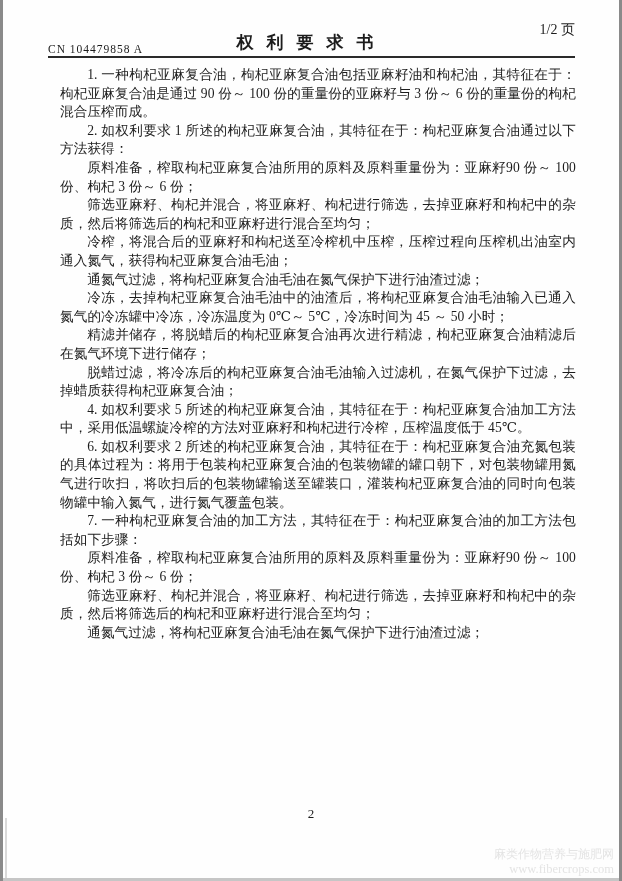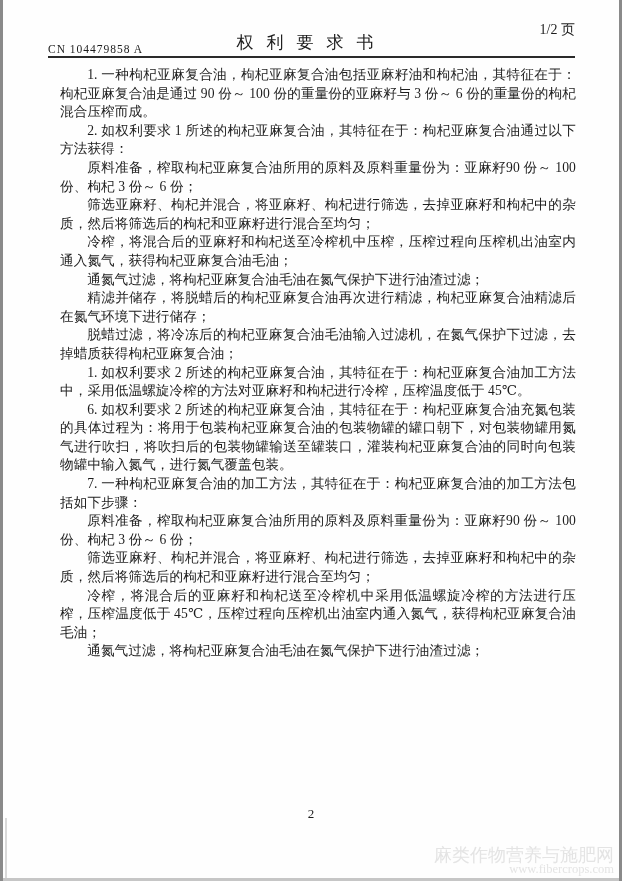--- a/index.html
+++ b/index.html
@@ -28,21 +28,21 @@
     font-size: 11.5px;
     letter-spacing: 1px;
     white-space: nowrap;
   }
   .doc-title {
     position: absolute;
     left: 50%;
     transform: translateX(-50%);
     bottom: 4px;
     font-size: 17px;
-    font-weight: normal;
+    font-weight: bold;
     letter-spacing: 13px;
     margin-right: -13px;
     white-space: nowrap;
   }
   .page-indicator {
     position: absolute;
     right: 0;
     bottom: 19px;
     font-size: 14px;
     white-space: nowrap;
@@ -78,21 +78,21 @@
     font-size: 13px;
   }
   .watermark {
     position: absolute;
     right: 5px;
     bottom: 5px;
     text-align: right;
     color: #e4e4e4;
     line-height: 14px;
   }
-  .watermark .wm-name { font-size: 18px; font-family: Liberation Serif, serif; }
+  .watermark .wm-name { font-size: 12px; font-family: Liberation Mono, monospace; }
   .watermark .wm-url  { font-size: 12.5px; font-family: Liberation Serif, serif; }
   .scan-edge-bottom {
     position: absolute;
     left: 0; right: 0; bottom: 0;
     height: 3px;
     background: #c6c6c6;
   }
   .scan-edge-left {
     position: absolute;
     left: 2px; bottom: 3px;
@@ -113,28 +113,28 @@
 
   <div class="header-rule"></div>
 
   <div class="claims-body">
       <p>1. 一种枸杞亚麻复合油，枸杞亚麻复合油包括亚麻籽油和枸杞油，其特征在于：枸杞亚麻复合油是通过 90 份～ 100 份的重量份的亚麻籽与 3 份～ 6 份的重量份的枸杞混合压榨而成。</p>
       <p>2. 如权利要求 1 所述的枸杞亚麻复合油，其特征在于：枸杞亚麻复合油通过以下方法获得：</p>
       <p>原料准备，榨取枸杞亚麻复合油所用的原料及原料重量份为：亚麻籽90 份～ 100 份、枸杞 3 份～ 6 份；</p>
       <p>筛选亚麻籽、枸杞并混合，将亚麻籽、枸杞进行筛选，去掉亚麻籽和枸杞中的杂质，然后将筛选后的枸杞和亚麻籽进行混合至均匀；</p>
       <p>冷榨，将混合后的亚麻籽和枸杞送至冷榨机中压榨，压榨过程向压榨机出油室内通入氮气，获得枸杞亚麻复合油毛油；</p>
       <p>通氮气过滤，将枸杞亚麻复合油毛油在氮气保护下进行油渣过滤；</p>
+      <p>冷冻，去掉枸杞亚麻复合油毛油中的油渣后，将枸杞亚麻复合油毛油输入已通入氮气的冷冻罐中冷冻，冷冻温度为 0℃～ 5℃，冷冻时间为 45 ～ 50 小时；</p>
       <p>精滤并储存，将脱蜡后的枸杞亚麻复合油再次进行精滤，枸杞亚麻复合油精滤后在氮气环境下进行储存；</p>
       <p>脱蜡过滤，将冷冻后的枸杞亚麻复合油毛油输入过滤机，在氮气保护下过滤，去掉蜡质获得枸杞亚麻复合油；</p>
-      <p>1. 如权利要求 2 所述的枸杞亚麻复合油，其特征在于：枸杞亚麻复合油加工方法中，采用低温螺旋冷榨的方法对亚麻籽和枸杞进行冷榨，压榨温度低于 45℃。</p>
+      <p>4. 如权利要求 5 所述的枸杞亚麻复合油，其特征在于：枸杞亚麻复合油加工方法中，采用低温螺旋冷榨的方法对亚麻籽和枸杞进行冷榨，压榨温度低于 45℃。</p>
       <p>6. 如权利要求 2 所述的枸杞亚麻复合油，其特征在于：枸杞亚麻复合油充氮包装的具体过程为：将用于包装枸杞亚麻复合油的包装物罐的罐口朝下，对包装物罐用氮气进行吹扫，将吹扫后的包装物罐输送至罐装口，灌装枸杞亚麻复合油的同时向包装物罐中输入氮气，进行氮气覆盖包装。</p>
       <p>7. 一种枸杞亚麻复合油的加工方法，其特征在于：枸杞亚麻复合油的加工方法包括如下步骤：</p>
       <p>原料准备，榨取枸杞亚麻复合油所用的原料及原料重量份为：亚麻籽90 份～ 100 份、枸杞 3 份～ 6 份；</p>
       <p>筛选亚麻籽、枸杞并混合，将亚麻籽、枸杞进行筛选，去掉亚麻籽和枸杞中的杂质，然后将筛选后的枸杞和亚麻籽进行混合至均匀；</p>
-      <p>冷榨，将混合后的亚麻籽和枸杞送至冷榨机中采用低温螺旋冷榨的方法进行压榨，压榨温度低于 45℃，压榨过程向压榨机出油室内通入氮气，获得枸杞亚麻复合油毛油；</p>
       <p>通氮气过滤，将枸杞亚麻复合油毛油在氮气保护下进行油渣过滤；</p>
     </div>
 
   <div class="page-number">2</div>
 
   <div class="watermark">
     <div class="wm-name">麻类作物营养与施肥网</div>
     <div class="wm-url">www.fibercrops.com</div>
   </div>
 

